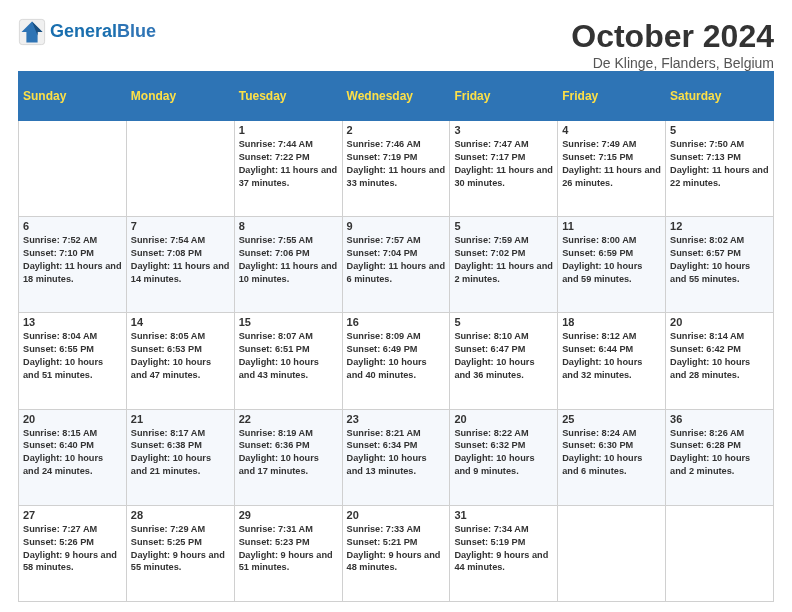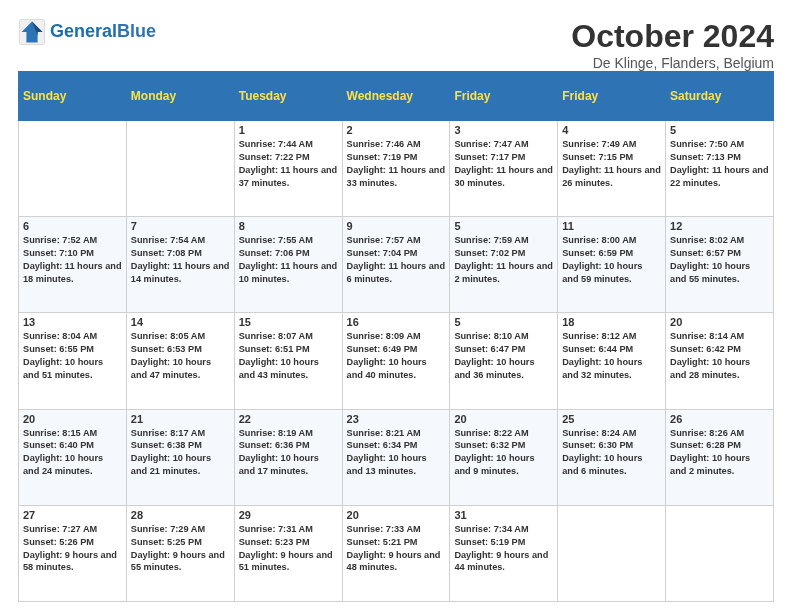--- a/index.html
+++ b/index.html
@@ -284,21 +284,21 @@
           Sunrise: 8:22 AM<br>Sunset: 6:32 PM<br>Daylight: 10 hours and 9 minutes.
         </div>
           </td>
           <td>
             <span class="day-num">25</span>
         <div class="day-info">
           Sunrise: 8:24 AM<br>Sunset: 6:30 PM<br>Daylight: 10 hours and 6 minutes.
         </div>
           </td>
           <td>
-            <span class="day-num">26</span>
+            <span class="day-num">36</span>
         <div class="day-info">
           Sunrise: 8:26 AM<br>Sunset: 6:28 PM<br>Daylight: 10 hours and 2 minutes.
         </div>
           </td>
         </tr>
         <tr>
           <td>
             <span class="day-num">27</span>
         <div class="day-info">
           Sunrise: 7:27 AM<br>Sunset: 5:26 PM<br>Daylight: 9 hours and 58 minutes.

